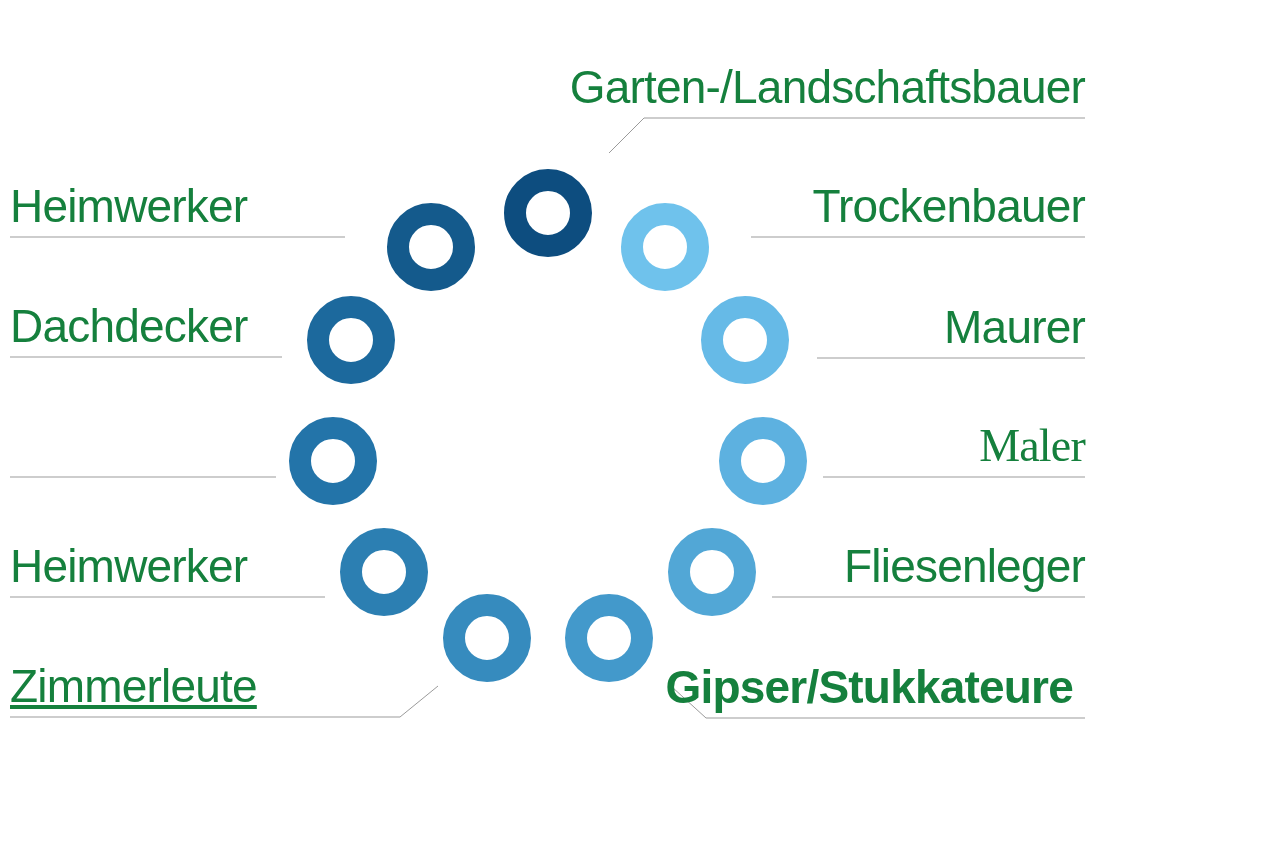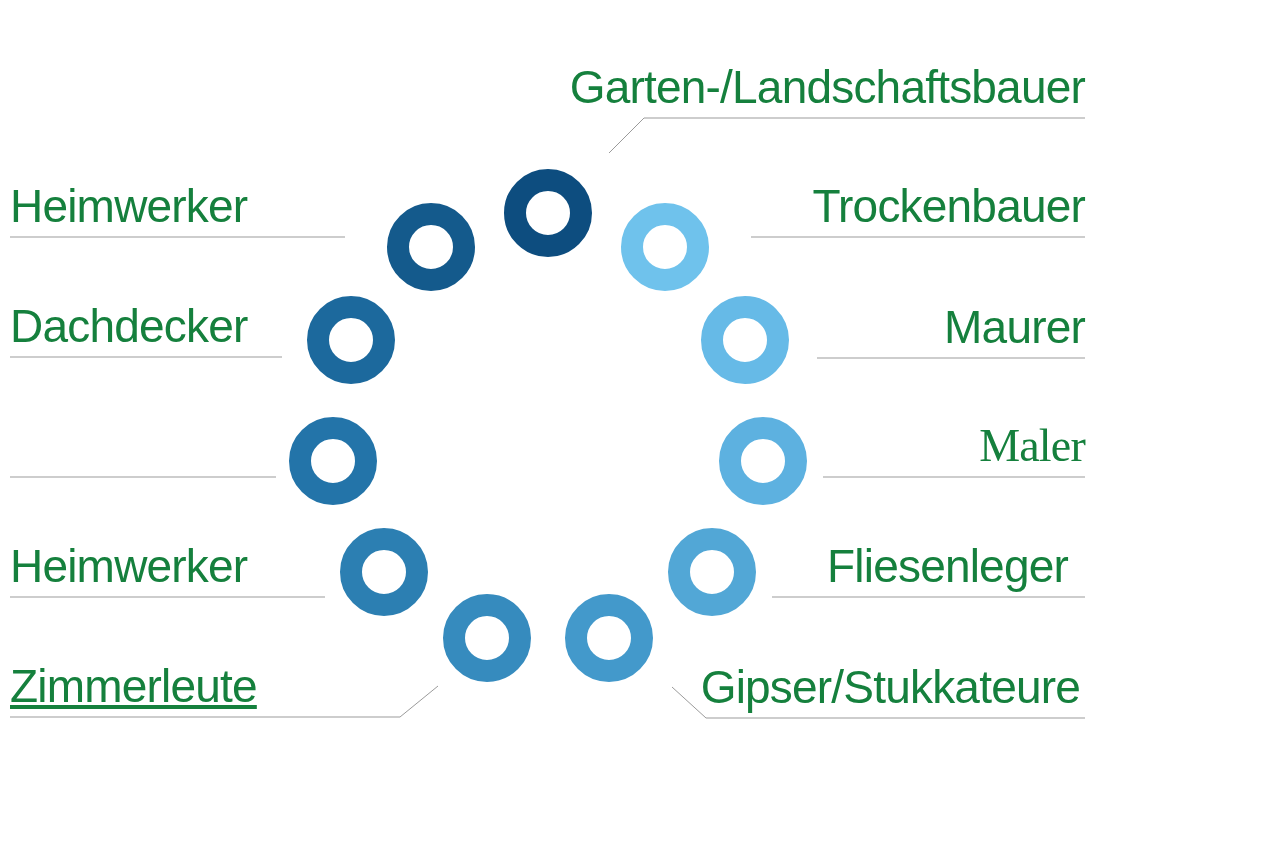--- a/index.html
+++ b/index.html
@@ -68,23 +68,23 @@
     </svg>
 <div class="ring" style="left: 504px; top: 169px; border-color: rgb(13, 77, 127);"></div>
     <div class="cat-label right" style="top: 65px; right: 201px;">Garten-/Landschaftsbauer</div>
     <div class="ring" style="left: 621.319px; top: 203.448px; border-color: rgb(111, 194, 236);"></div>
     <div class="cat-label right" style="top: 184px; right: 201px; text-align: center;">Trockenbauer</div>
     <div class="ring" style="left: 701.39px; top: 295.855px; border-color: rgb(102, 186, 231);"></div>
     <div class="cat-label right" style="top: 305px; right: 201px;">Maurer</div>
     <div class="ring" style="left: 718.791px; top: 416.882px; border-color: rgb(93, 177, 224);"></div>
     <div class="cat-label right" style="top: 424px; right: 201px; font-family: Liberation Serif, serif;">Maler</div>
     <div class="ring" style="left: 667.998px; top: 528.105px; border-color: rgb(82, 167, 214);"></div>
-    <div class="cat-label right" style="top: 544px; right: 218px;">Fliesenleger</div>
+    <div class="cat-label right" style="top: 544px; right: 201px;">Fliesenleger</div>
     <div class="ring" style="left: 565.136px; top: 594.21px; border-color: rgb(67, 153, 203);"></div>
-    <div class="cat-label right" style="top: 665px; right: 206px;">Gipser/Stukkateure</div>
+    <div class="cat-label right" style="top: 665px; right: 213px; font-weight: bold;">Gipser/Stukkateure</div>
     <div class="ring" style="left: 442.864px; top: 594.21px; border-color: rgb(54, 139, 190);"></div>
     <div class="cat-label left" style="top: 664px; left: 10px; text-decoration: underline;">Zimmerleute</div>
     <div class="ring" style="left: 340.002px; top: 528.105px; border-color: rgb(44, 127, 178);"></div>
     <div class="cat-label left" style="top: 544px; left: 10px;">Heimwerker</div>
     <div class="ring" style="left: 289.209px; top: 416.882px; border-color: rgb(35, 116, 169);"></div>
     <div class="ring" style="left: 306.61px; top: 295.855px; border-color: rgb(28, 105, 157);"></div>
     <div class="cat-label left" style="top: 304px; left: 10px;">Dachdecker</div>
     <div class="ring" style="left: 386.681px; top: 203.448px; border-color: rgb(20, 90, 140);"></div>
     <div class="cat-label left" style="top: 184px; left: 10px;">Heimwerker</div>
   </div>

